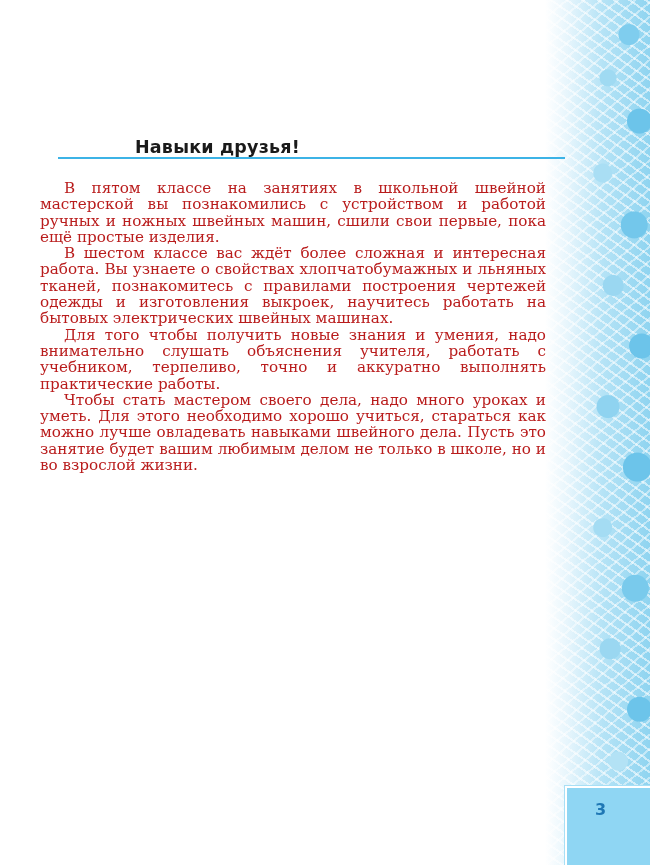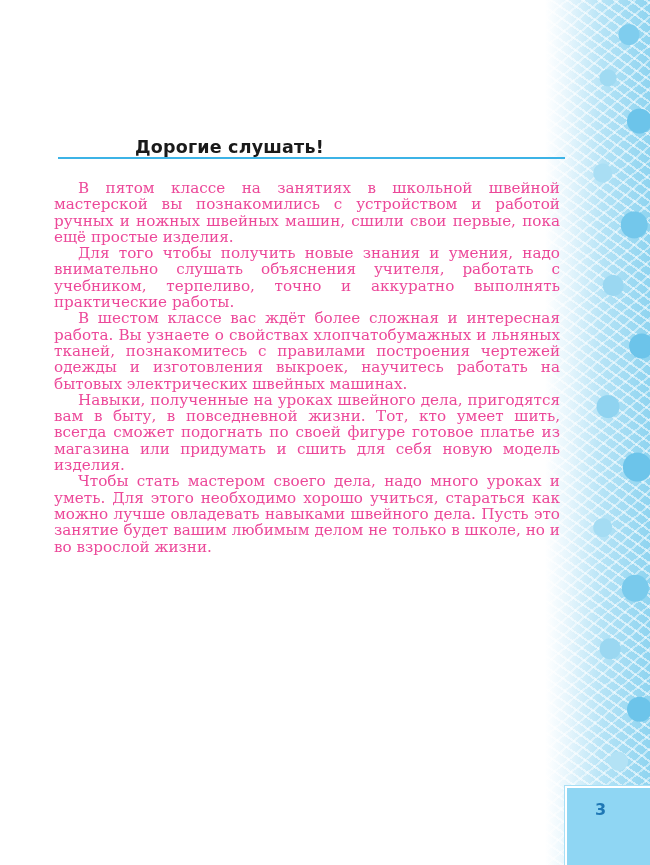--- a/index.html
+++ b/index.html
@@ -27,46 +27,45 @@
   }
   .heading {
     position:absolute; left:135px; top:137px;
     font-family:"DejaVu Sans", sans-serif; font-weight:bold; font-size:17.5px; color:#1a1a1a;
     letter-spacing:0.2px;
   }
   .rule {
     position:absolute; left:58px; top:157px; width:507px; height:2px; background:#3cb3e6;
   }
   .body-text {
-    position:absolute; left:54px; top:180px; width:506px;
-    font-family:"DejaVu Serif", serif; font-size:15.2px; line-height:16.3px; color:#ec4899;
+    position:absolute; left:40px; top:180px; width:506px;
+    font-family:"DejaVu Serif", serif; font-size:15.2px; line-height:16.3px; color:#b91c1c;
     text-align:justify; hyphens:manual;
   }
   .body-text p { margin:0; text-indent:24px; }
   .page-box {
     position:absolute; left:565px; top:786px; width:85px; height:79px;
     background:#8fd6f3; border-top:2px solid #ffffff; border-left:2px solid #ffffff;
     box-shadow: -1px -1px 0 #a8dff5;
   }
   .page-num {
     position:absolute; left:28px; top:12px;
     font-family:"DejaVu Sans", sans-serif; font-weight:bold; font-size:16px; color:#1f77b4;
   }
 </style>
 </head>
 <body>
 
 <div class="lace"></div>
 
-<div class="heading">Дорогие слушать!</div>
+<div class="heading">Навыки друзья!</div>
 <div class="rule"></div>
 
 <div class="body-text">
   <p>В пятом классе на занятиях в школьной швейной мастерской вы познакомились с устройством и работой ручных и ножных швейных машин, сшили свои первые, пока ещё простые изделия.</p>
+  <p>В шестом классе вас ждёт более сложная и интересная работа. Вы узнаете о свойствах хлопчатобумажных и льняных тканей, познакомитесь с правилами построения чертежей одежды и изготовления выкроек, научитесь работать на бытовых электрических швейных машинах.</p>
   <p>Для того чтобы получить новые знания и умения, надо внимательно слушать объяснения учителя, работать с учебником, терпеливо, точно и аккуратно выполнять практические работы.</p>
-  <p>В шестом классе вас ждёт более сложная и интересная работа. Вы узнаете о свойствах хлопчатобумажных и льняных тканей, познакомитесь с правилами построения чертежей одежды и изготовления выкроек, научитесь работать на бытовых электрических швейных машинах.</p>
-  <p>Навыки, полученные на уроках швейного дела, пригодятся вам в быту, в повседневной жизни. Тот, кто умеет шить, всегда сможет подогнать по своей фигуре готовое платье из магазина или придумать и сшить для себя новую модель изделия.</p>
   <p>Чтобы стать мастером своего дела, надо много уроках и уметь. Для этого необходимо хорошо учиться, стараться как можно лучше овладевать навыками швейного дела. Пусть это занятие будет вашим любимым делом не только в школе, но и во взрослой жизни.</p>
 </div>
 
 <div class="page-box">
   <span class="page-num">3</span>
 </div>
 
 </body></html>

